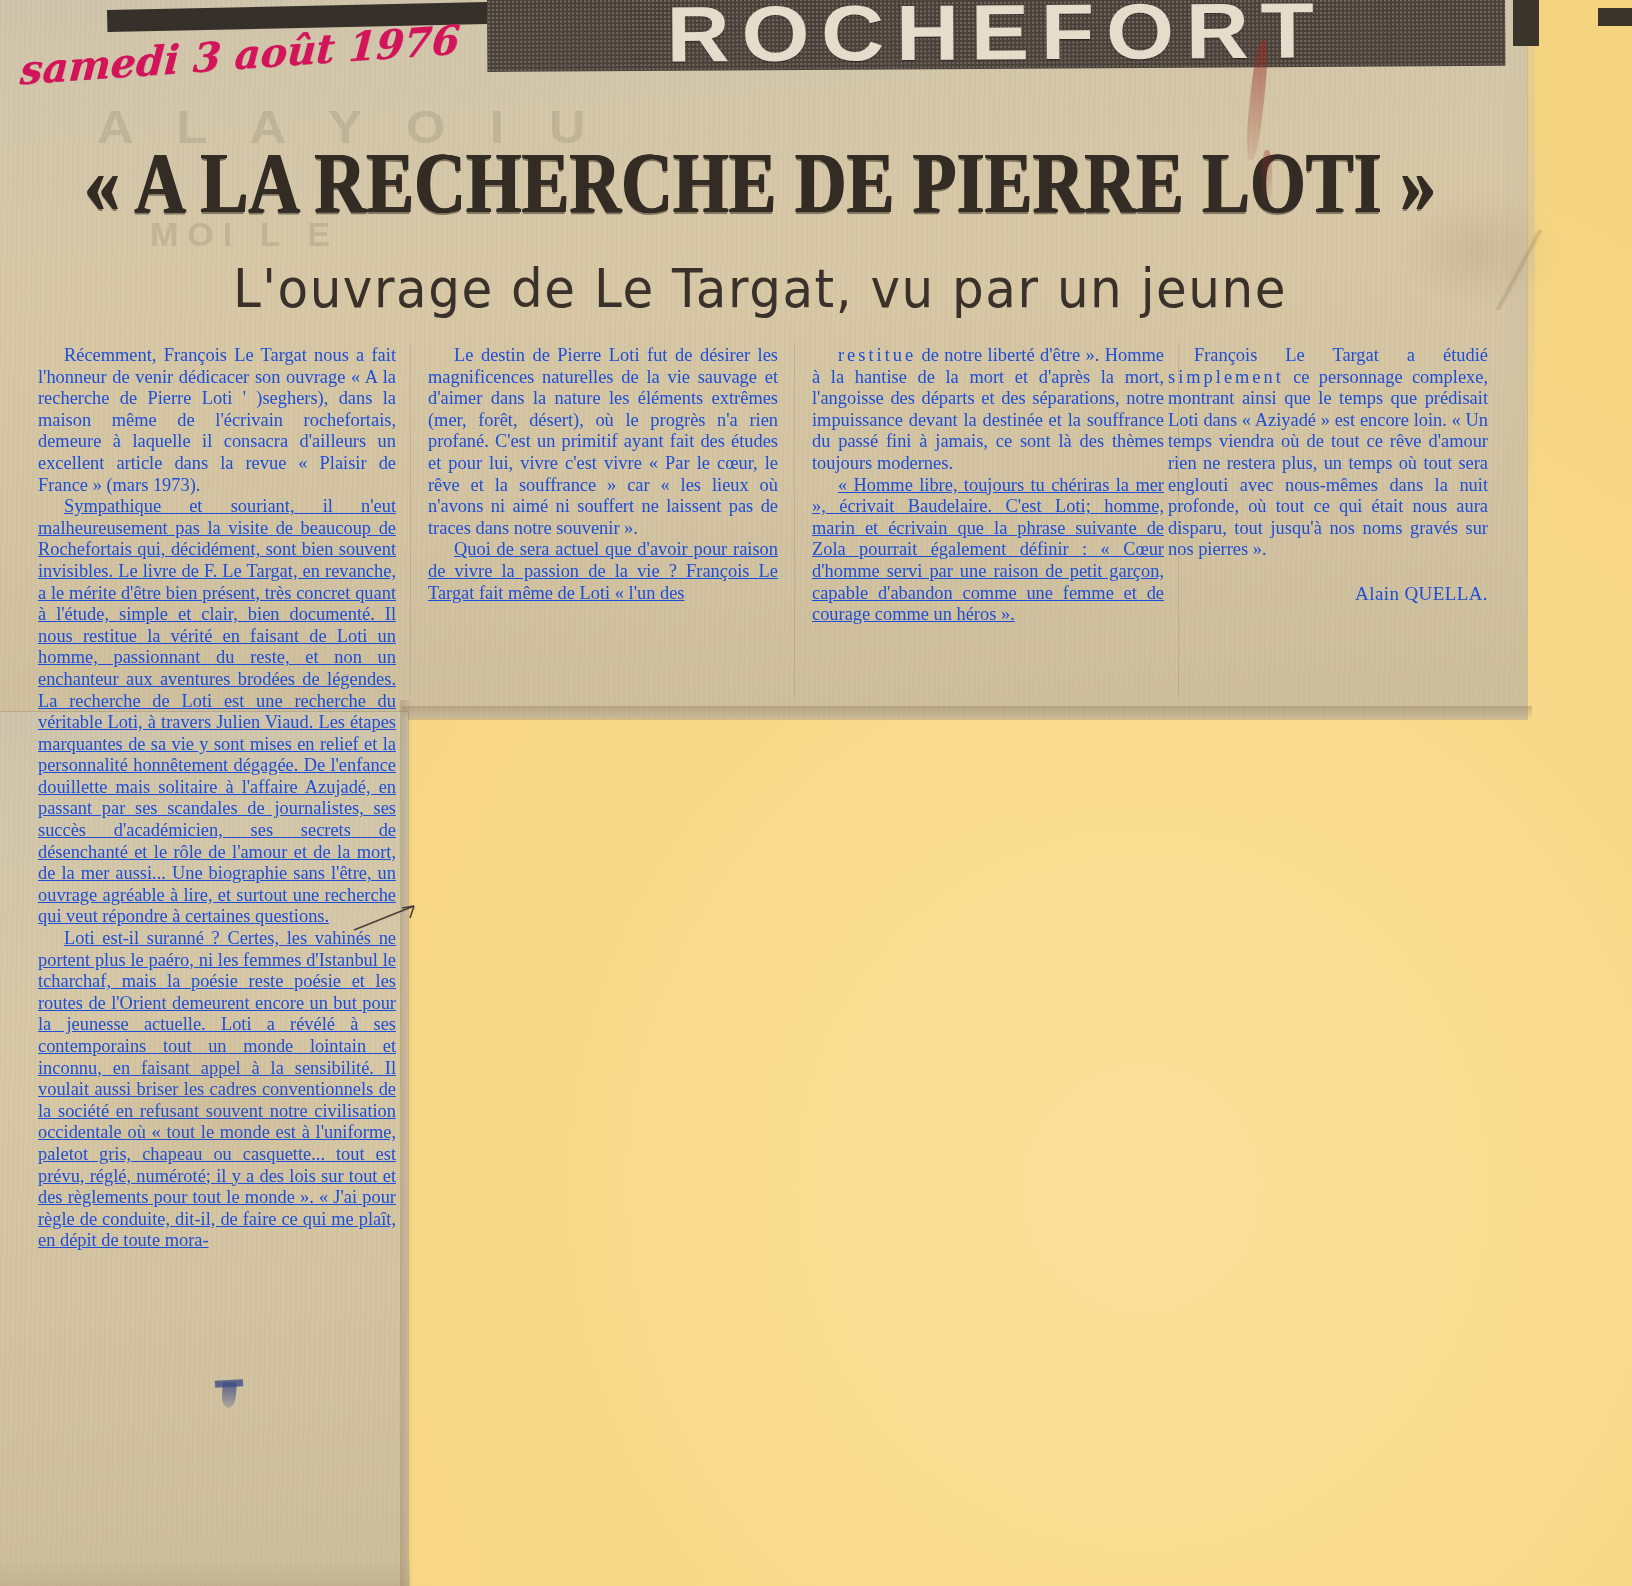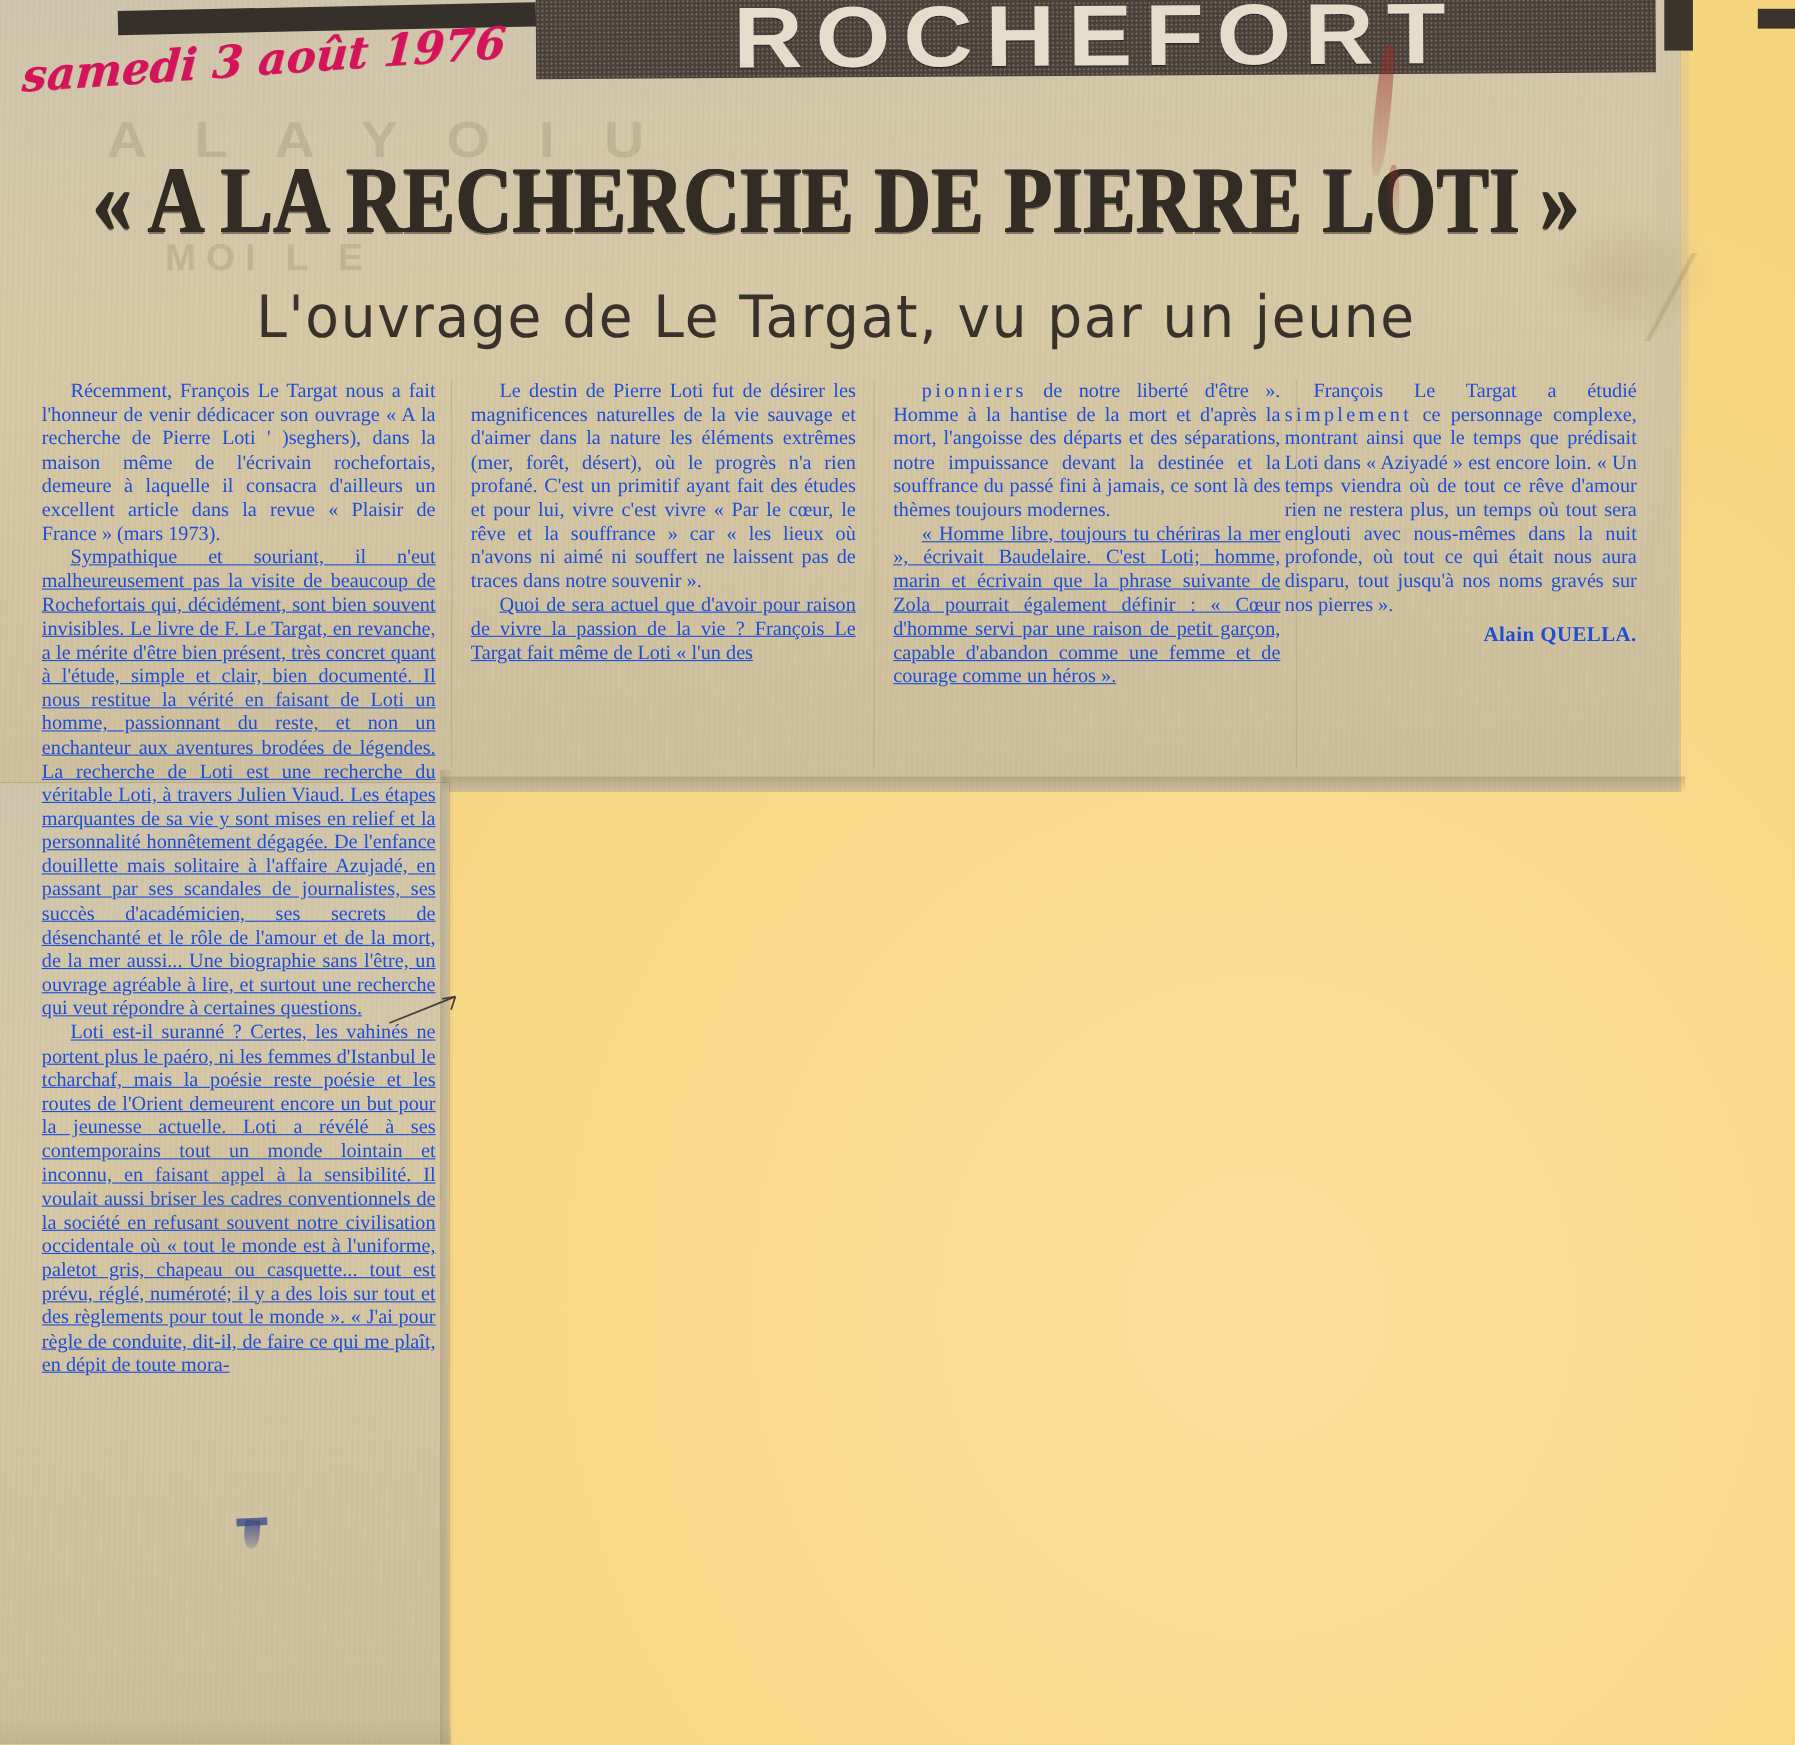--- a/index.html
+++ b/index.html
@@ -165,24 +165,24 @@
   #col1{left:38px;top:345px;width:358px;}
   #col2{left:428px;top:345px;width:350px;}
   #col3{left:812px;top:345px;width:352px;}
   #col4{left:1168px;top:345px;width:320px;}
 
   
   .wide{letter-spacing:3px;}
 
   .byline{
     display:block;
-    margin-top:6px;
+    margin-top:22px;
     text-align:right;
     text-indent:0;
-    font-weight:700;
+    font-weight:400;
     font-size:19px;
     letter-spacing:.4px;
   }
 
   
   .colrule{
     position:absolute;top:345px;width:1px;height:352px;
     background:rgba(110,95,70,.18);
   }
   #rule-c1{left:410px;} #rule-c2{left:794px;} #rule-c3{left:1178px;}
@@ -267,21 +267,21 @@
   <p>Sympathique et souriant, il n'eut malheureusement pas la visite de beaucoup de Rochefortais qui, décidément, sont bien souvent invisibles. Le livre de F. Le Targat, en revanche, a le mérite d'être bien présent, très concret quant à l'étude, simple et clair, bien documenté. Il nous restitue la vérité en faisant de Loti un homme, passionnant du reste, et non un enchanteur aux aventures brodées de légendes. La recherche de Loti est une recherche du véritable Loti, à travers Julien Viaud. Les étapes marquantes de sa vie y sont mises en relief et la personnalité honnêtement dégagée. De l'enfance douillette mais solitaire à l'affaire Azujadé, en passant par ses scandales de journalistes, ses succès d'académicien, ses secrets de désenchanté et le rôle de l'amour et de la mort, de la mer aussi... Une biographie sans l'être, un ouvrage agréable à lire, et surtout une recherche qui veut répondre à certaines questions.</p>
   <p>Loti est-il suranné ? Certes, les vahinés ne portent plus le paéro, ni les femmes d'Istanbul le tcharchaf, mais la poésie reste poésie et les routes de l'Orient demeurent encore un but pour la jeunesse actuelle. Loti a révélé à ses contemporains tout un monde lointain et inconnu, en faisant appel à la sensibilité. Il voulait aussi briser les cadres conventionnels de la société en refusant souvent notre civilisation occidentale où « tout le monde est à l'uniforme, paletot gris, chapeau ou casquette... tout est prévu, réglé, numéroté; il y a des lois sur tout et des règlements pour tout le monde ». « J'ai pour règle de conduite, dit-il, de faire ce qui me plaît, en dépit de toute mora-</p>
 </div>
 
 <div class="col" id="col2">
   <p>Le destin de Pierre Loti fut de désirer les magnificences naturelles de la vie sauvage et d'aimer dans la nature les éléments extrêmes (mer, forêt, désert), où le progrès n'a rien profané. C'est un primitif ayant fait des études et pour lui, vivre c'est vivre « Par le cœur, le rêve et la souffrance » car « les lieux où n'avons ni aimé ni souffert ne laissent pas de traces dans notre souvenir ».</p>
   <p>Quoi de sera actuel que d'avoir pour raison de vivre la passion de la vie ? François Le Targat fait même de Loti « l'un des</p>
 </div>
 
 <div class="col" id="col3">
-  <p><span class="wide">pionniers</span><span> de notre liberté d'être ». Homme à la hantise de la mort et d'après la mort, l'angoisse des départs et des séparations, notre impuissance devant la destinée et la souffrance du passé fini à jamais, ce sont là des thèmes toujours modernes.</span></p>
+  <p><span class="wide">restitue</span><span> de notre liberté d'être ». Homme à la hantise de la mort et d'après la mort, l'angoisse des départs et des séparations, notre impuissance devant la destinée et la souffrance du passé fini à jamais, ce sont là des thèmes toujours modernes.</span></p>
   <p>« Homme libre, toujours tu chériras la mer », écrivait Baudelaire. C'est Loti; homme, marin et écrivain que la phrase suivante de Zola pourrait également définir : « Cœur d'homme servi par une raison de petit garçon, capable d'abandon comme une femme et de courage comme un héros ».</p>
 </div>
 
 <div class="col" id="col4">
   <p><span>François Le Targat a étudié </span><span class="wide">simplement</span><span> ce personnage complexe, montrant ainsi que le temps que prédisait Loti dans « Aziyadé » est encore loin. « Un temps viendra où de tout ce rêve d'amour rien ne restera plus, un temps où tout sera englouti avec nous-mêmes dans la nuit profonde, où tout ce qui était nous aura disparu, tout jusqu'à nos noms gravés sur nos pierres ».</span></p>
   <span class="byline">Alain QUELLA.</span>
 </div>
 
 <svg id="arrow-azujade" viewBox="0 0 70 34">
   <path d="M2 30 L62 6" stroke="#4A4038" stroke-width="1.6" fill="none"></path>

